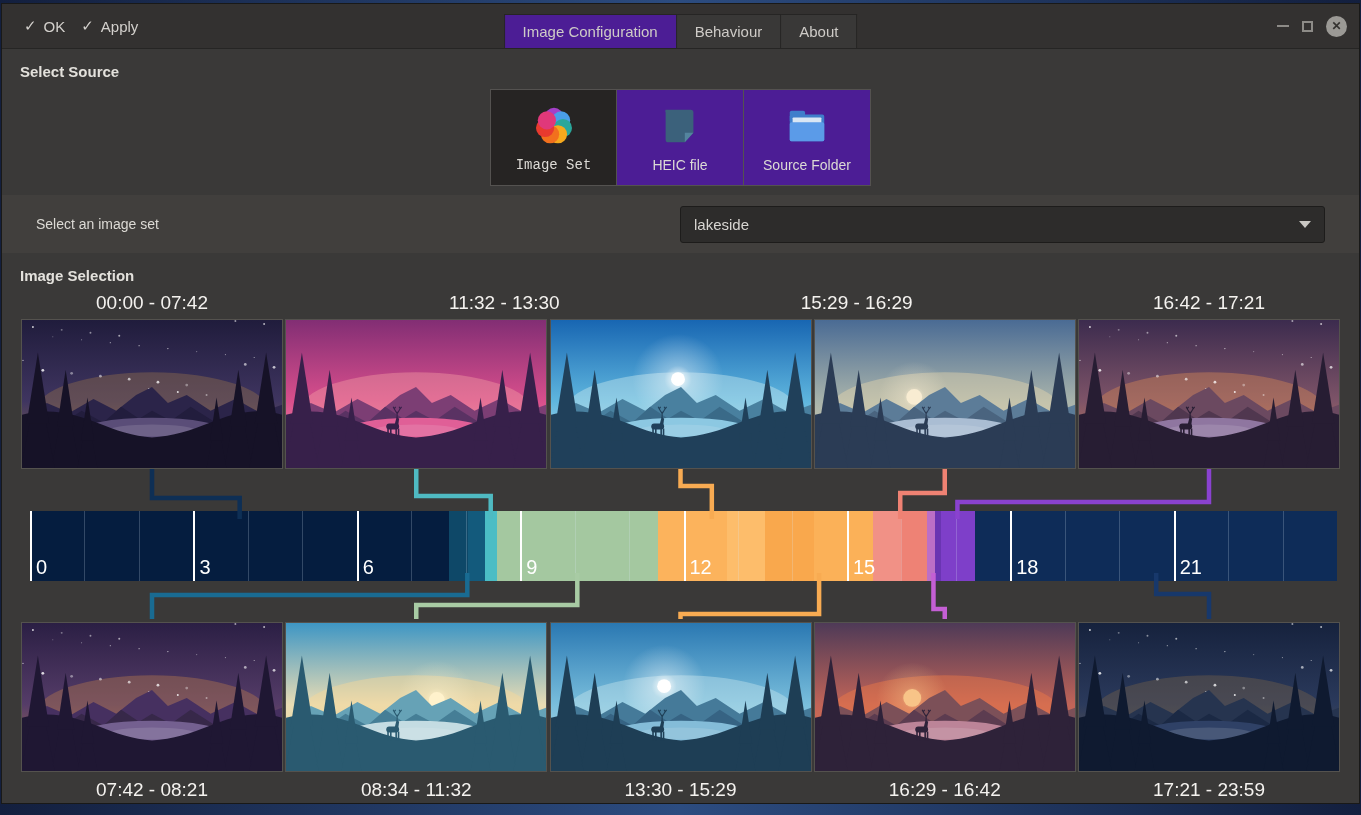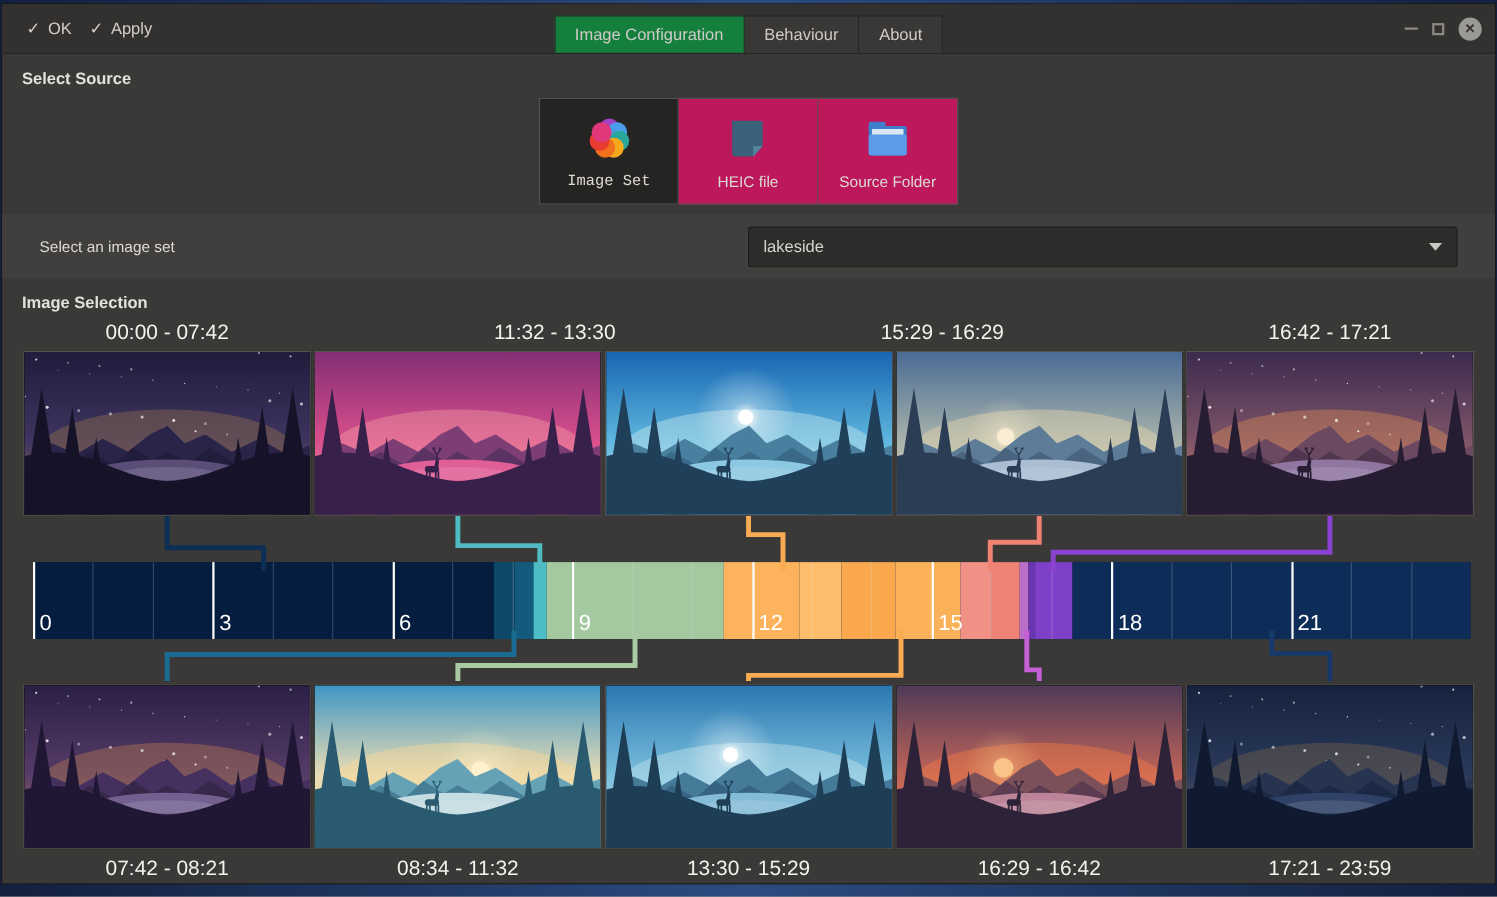--- a/index.html
+++ b/index.html
@@ -13,29 +13,29 @@
     background:#3a3938;box-shadow:0 0 0 1px #191918;
   }
   
   .titlebar{height:44px;background:#333130;border-bottom:1px solid #262524;position:relative;display:flex;align-items:center;}
   .tb-left{display:flex;align-items:center;gap:16px;padding-left:22px;}
   .tb-btn{display:flex;align-items:center;gap:7px;background:none;border:none;color:#d3d0cc;font-size:15px;font-family:inherit;cursor:default;padding:0;}
   .tb-btn .check{font-size:15px;color:#d3d0cc;}
   .tabbar{position:absolute;left:50%;transform:translateX(-50%);top:10px;bottom:0;display:flex;}
   .tab{display:flex;align-items:center;padding:0 18px;background:#393837;border:1px solid #262524;border-bottom:none;border-left:none;color:#cecbc7;font-size:15px;white-space:nowrap;}
   .tab:first-child{border-left:1px solid #262524;}
-  .tab.active{background:#15803d;}
+  .tab.active{background:#4c1d95;}
   .win-controls{margin-left:auto;display:flex;align-items:center;gap:13px;padding-right:12px;}
   .wc-min{width:12px;height:2px;background:#8d8b87;display:inline-block;}
   .wc-max{width:11px;height:11px;border:2px solid #8d8b87;display:inline-block;box-sizing:border-box;}
   .wc-close{width:21px;height:21px;border-radius:50%;background:#9b9995;color:#343230;display:flex;align-items:center;justify-content:center;font-size:12px;font-weight:bold;}
   
   .section-header{margin:14px 0 0 18px;font-size:15px;font-weight:bold;color:#e3e1dc;height:18px;line-height:18px;}
   .source-buttons{display:flex;justify-content:center;margin-top:8px;}
-  .src-btn{width:127px;height:97px;box-sizing:border-box;background:#be185d;border:1px solid #545250;border-left:none;display:flex;flex-direction:column;align-items:center;justify-content:center;gap:8px;color:#dcdad5;font-size:14px;cursor:default;}
+  .src-btn{width:127px;height:97px;box-sizing:border-box;background:#4c1d95;border:1px solid #545250;border-left:none;display:flex;flex-direction:column;align-items:center;justify-content:center;gap:8px;color:#dcdad5;font-size:14px;cursor:default;}
   .src-btn:first-child{border-left:1px solid #545250;font-family:Liberation Mono, monospace;}
   .src-btn.active{background:#262423;}
   .src-btn svg{display:block;}
   .select-row{margin-top:9px;height:58px;background:#413f3d;display:flex;align-items:center;padding:0 34px;}
   .select-label{font-size:14px;color:#dcdad5;}
   .dropdown{margin-left:auto;width:645px;height:37px;box-sizing:border-box;background:#2d2c2b;border:1px solid #1d1c1b;border-radius:3px;display:flex;align-items:center;padding:0 13px;color:#d8d6d2;font-size:15px;}
   .caret{margin-left:auto;width:0;height:0;border-left:6px solid transparent;border-right:6px solid transparent;border-top:7px solid #c9c7c3;}
   .labels-row{display:flex;justify-content:space-between;padding:0 19px;margin-top:5px;height:26px;}
   .sel-label{width:262px;text-align:center;font-size:19px;color:#f4f2ef;line-height:26px;}
   .thumbs-row{display:flex;justify-content:space-between;padding:0 19px;margin-top:3px;}

